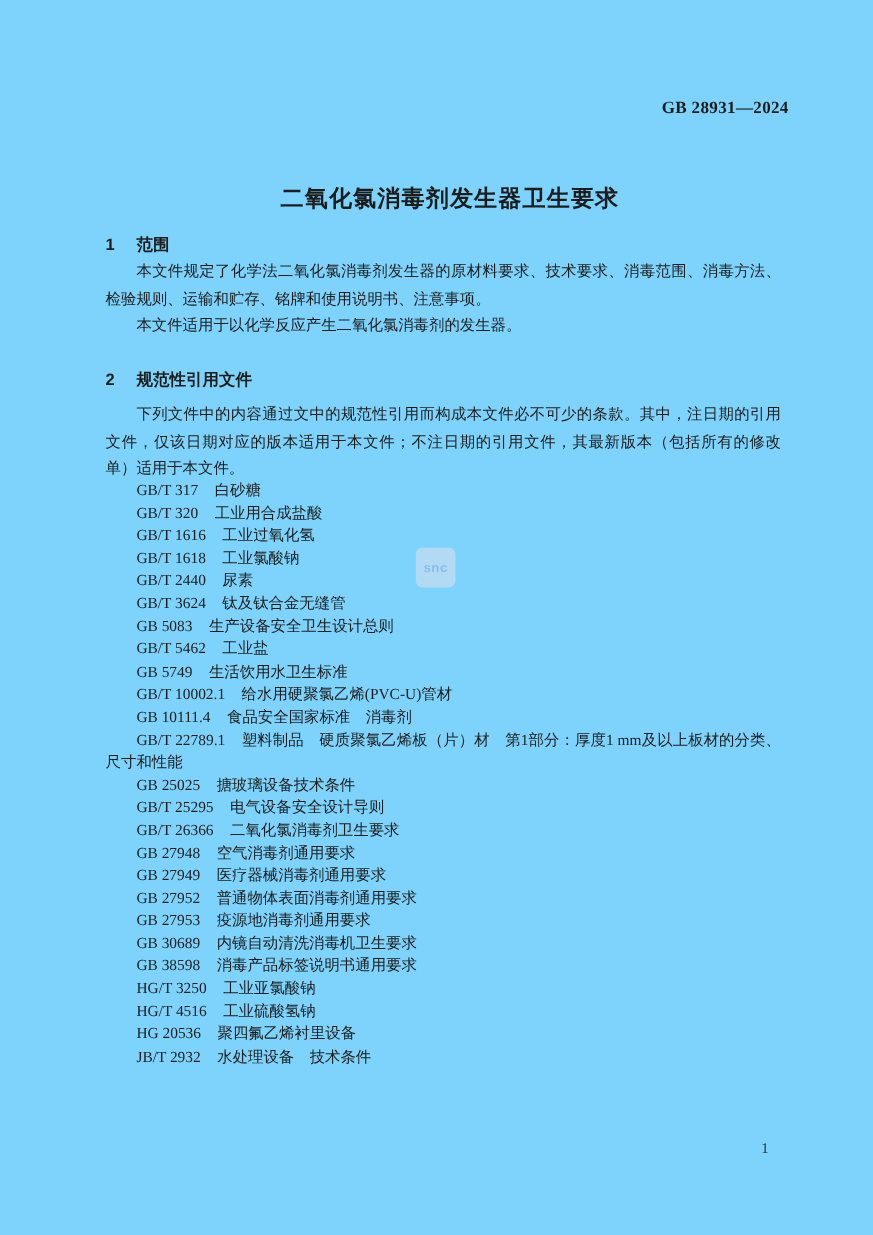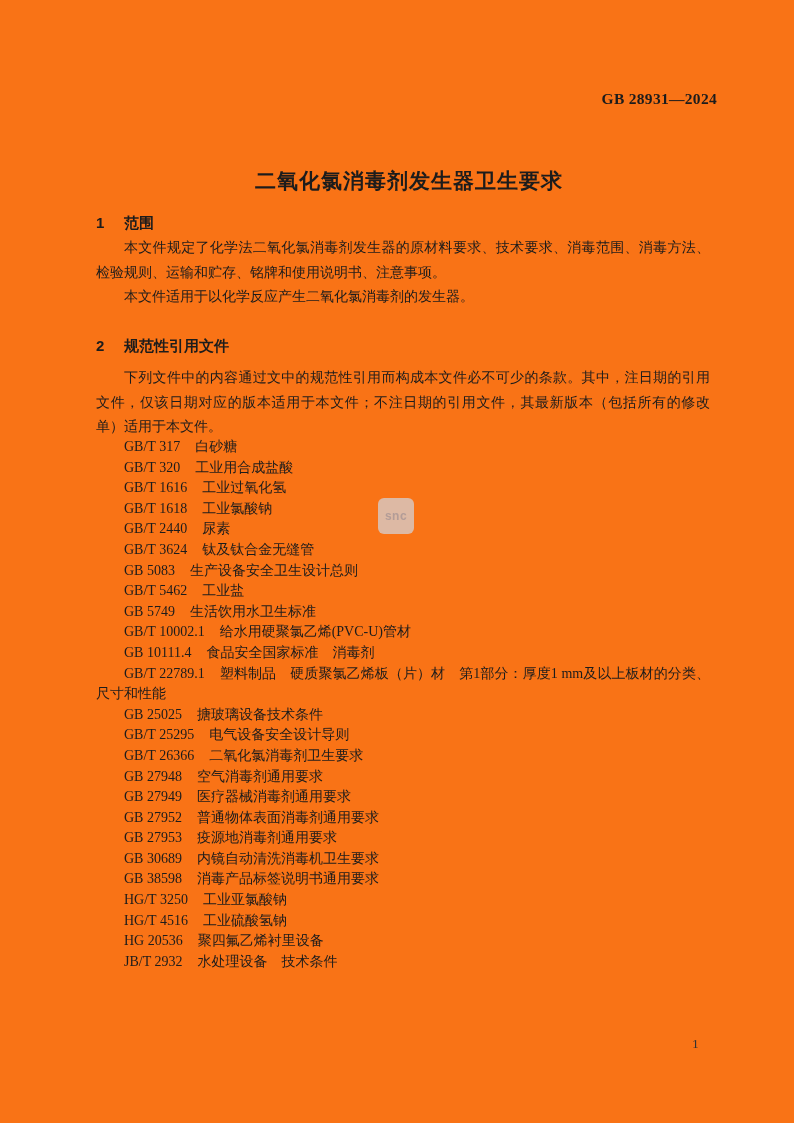--- a/index.html
+++ b/index.html
@@ -1,20 +1,20 @@
 <!DOCTYPE html>
 <html style="--text: #1c1c1c; --watermark_bg: #cfdff0; --watermark_fg: #8fb3dd;"><head>
 <meta charset="utf-8">
 <style>
   html, body { margin: 0; padding: 0; background: #ffffff; }
   .page {
     position: relative;
     width: 794px;
     height: 1123px;
-    background: #f97316;
+    background: #7dd3fc;
     font-family: "Liberation Serif", serif;
     color: var(--text, #1c1c1c);
     overflow: hidden;
   }
   .header-code {
     position: absolute;
     top: 90px;
     right: 77px;
     font-family: "Liberation Serif", serif;
     font-weight: 700;

